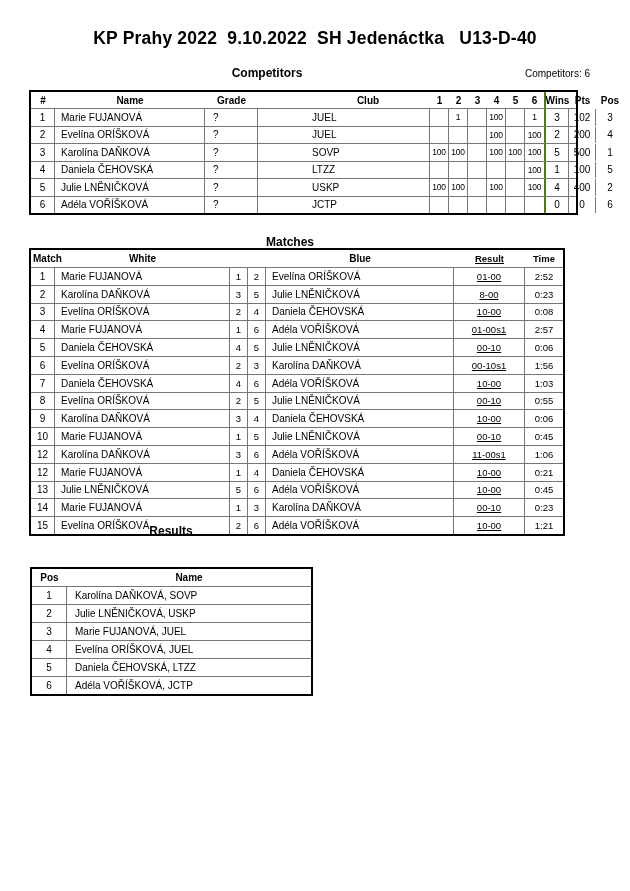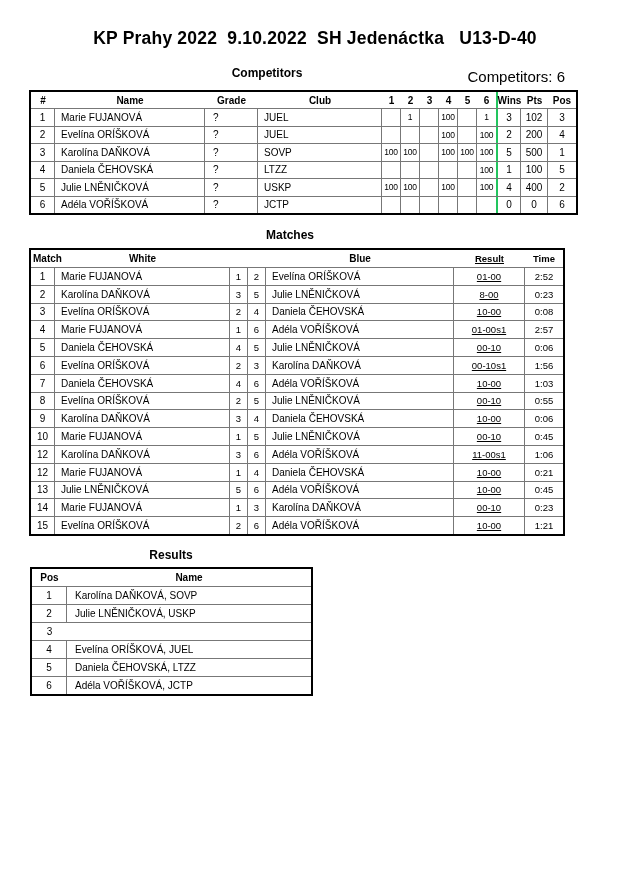--- a/index.html
+++ b/index.html
@@ -12,23 +12,23 @@
   .title {
     position: absolute; top: 28px; left: 0; width: 630px;
     text-align: center; font-weight: bold; font-size: 17.5px;
     white-space: pre; letter-spacing: 0.2px;
   }
   .sec-heading {
     position: absolute; transform: translateX(-50%);
     font-weight: bold; font-size: 12px; white-space: nowrap;
   }
   #competitors-heading { left: 267px; top: 66px; }
-  #matches-heading     { left: 290px; top: 228px; }
-  #results-heading     { left: 171px; top: 548px; }
-  #competitors-count   { position: absolute; top: 68px; right: 65px; font-size: 15px; }
+  #matches-heading     { left: 290px; top: 235px; }
+  #results-heading     { left: 171px; top: 524px; }
+  #competitors-count   { position: absolute; top: 68px; right: 40px; font-size: 10px; }
 
   .tbl { position: absolute; border: 2px solid #000; background: #fff; }
   .row { display: flex; align-items: stretch; }
   .rows { display: block; }
   .rows .row { border-top: 1px solid #777; }
   .c {
     display: flex; align-items: center; flex: 0 0 auto;
     border-right: 1px solid #777; font-size: 10px;
     white-space: nowrap; overflow: visible;
   }
@@ -38,24 +38,24 @@
   .left6 { padding-left: 6px; }
   .left8 { padding-left: 8px; }
 
   
   #competitors-table { left: 29px; top: 90px; width: 549px; }
   #competitors-table .header { height: 16px; }
   #competitors-table .rows .row { height: 17.5px; }
   .t1-num   { width: 24px; }
   .t1-name  { width: 150px; }
   .t1-grade { width: 53px; }
-  .t1-club  { width: 124px; }
+  .t1-club  { width: 124px; margin-left: 48px; }
   .t1-r     { width: 19px; font-size: 8.5px; letter-spacing: -0.3px; }
   .header .t1-r { font-size: 10px; letter-spacing: 0; }
-  .t1-wins  { width: 25px; border-left: 2px solid #22c55e; }
+  .t1-wins  { width: 25px; border-left: 2px solid #4d7c0f; }
   .t1-pts   { width: 27px; }
   .t1-pos   { width: 28px; }
   .rows .t1-r6 { border-right: none; }
 
   
   #matches-table { left: 29px; top: 248px; width: 536px; }
   #matches-table .header { height: 17px; }
   #matches-table .rows .row { height: 17.8px; }
   .t2-match  { width: 24px; }
   .header .t2-match { justify-content: flex-start; padding-left: 2px; }
@@ -377,20 +377,21 @@
         <div class="c t3-name left8">Karolína DAŇKOVÁ, SOVP</div>
       </div>
 
       <div class="row">
         <div class="c t3-pos center">2</div>
         <div class="c t3-name left8">Julie LNĚNIČKOVÁ, USKP</div>
       </div>
 
       <div class="row">
         <div class="c t3-pos center">3</div>
+        <div class="c t3-name left8">Marie FUJANOVÁ, JUEL</div>
       </div>
 
       <div class="row">
         <div class="c t3-pos center">4</div>
         <div class="c t3-name left8">Evelína ORÍŠKOVÁ, JUEL</div>
       </div>
 
       <div class="row">
         <div class="c t3-pos center">5</div>
         <div class="c t3-name left8">Daniela ČEHOVSKÁ, LTZZ</div>

